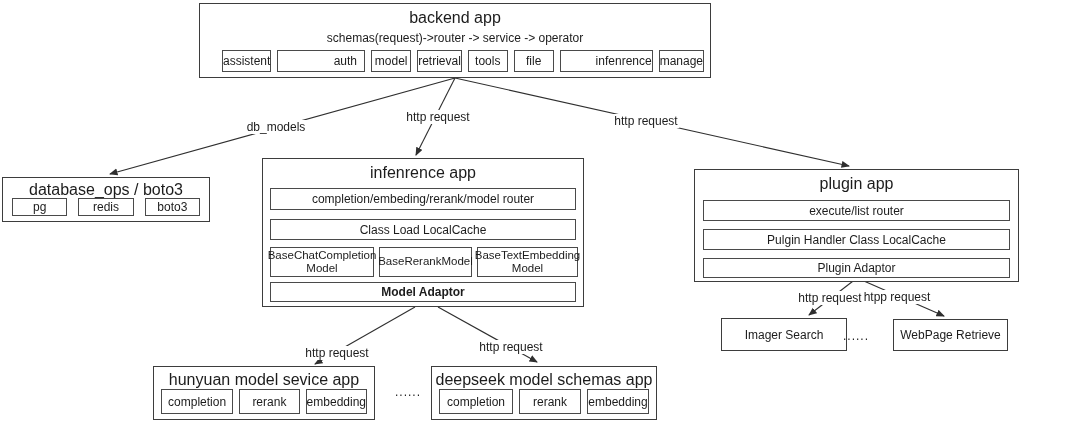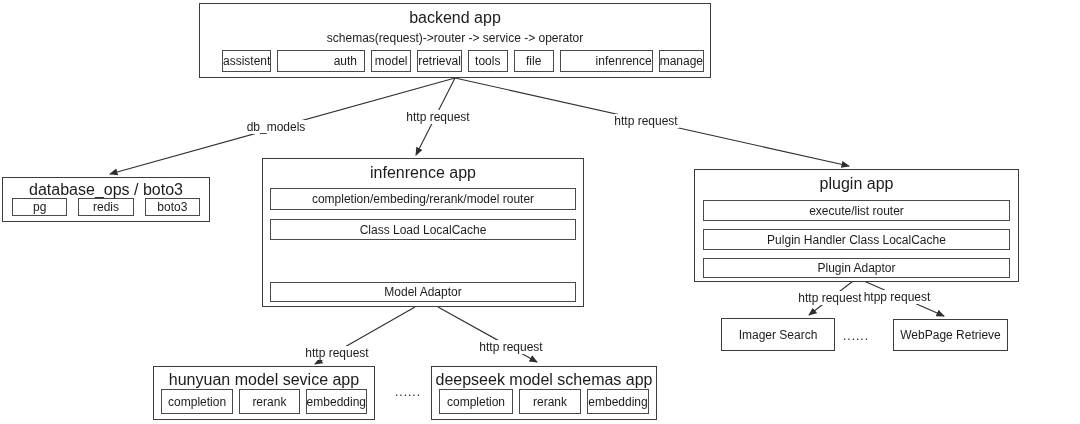--- a/index.html
+++ b/index.html
@@ -70,31 +70,36 @@
       <div class="inner" style="flex:1;height:18px;">pg</div>
       <div class="inner" style="flex:1;height:18px;">redis</div>
       <div class="inner" style="flex:1;height:18px;">boto3</div>
     </div>
   </div>
 
   <div class="box" style="left:262px;top:158px;width:322px;height:149px;">
     <div class="title">infenrence app</div>
     <div class="inner" style="left:7px;right:7px;top:29px;height:22px;">completion/embeding/rerank/model router</div>
     <div class="inner" style="left:7px;right:7px;top:60px;height:21px;">Class Load LocalCache</div>
-    <div class="inner" style="left:7px;right:7px;top:123px;height:20px;">Model Adaptor</div>
+    <div class="row" style="left:7px;top:88px;gap:5px;">
+      <div class="inner small" style="width:104px;height:30px;">BaseChatCompletion Model</div>
+      <div class="inner small" style="width:93px;height:30px;">BaseRerankModel</div>
+      <div class="inner small" style="width:101px;height:30px;">BaseTextEmbedding Model</div>
+    </div>
+    <div class="inner" style="left:7px;right:7px;top:123px;height:20px;font-weight:bold;">Model Adaptor</div>
   </div>
 
   <div class="box" style="left:694px;top:169px;width:325px;height:113px;">
     <div class="title">plugin app</div>
     <div class="inner" style="left:8px;right:8px;top:30px;height:21px;">execute/list router</div>
     <div class="inner" style="left:8px;right:8px;top:59px;height:21px;">Pulgin Handler Class LocalCache</div>
     <div class="inner" style="left:8px;right:8px;top:88px;height:20px;">Plugin Adaptor</div>
   </div>
 
-  <div class="box" style="left:721px;top:318px;width:114px;height:33px;display:flex;align-items:center;justify-content:center;font-size:12px;">Imager Search</div>
+  <div class="box" style="left:721px;top:318px;width:126px;height:33px;display:flex;align-items:center;justify-content:center;font-size:12px;">Imager Search</div>
   <span class="dots" style="left:856px;top:336px;">......</span>
   <div class="box" style="left:893px;top:319px;width:115px;height:32px;display:flex;align-items:center;justify-content:center;font-size:12px;">WebPage Retrieve</div>
 
   <div class="box" style="left:153px;top:366px;width:222px;height:54px;">
     <div class="title" style="top:4px;">hunyuan model sevice app</div>
     <div class="row" style="left:7px;right:7px;bottom:5px;gap:6px;">
       <div class="inner" style="flex:1.2;height:25px;">completion</div>
       <div class="inner" style="flex:1;height:25px;">rerank</div>
       <div class="inner" style="flex:1;height:25px;">embedding</div>
     </div>

